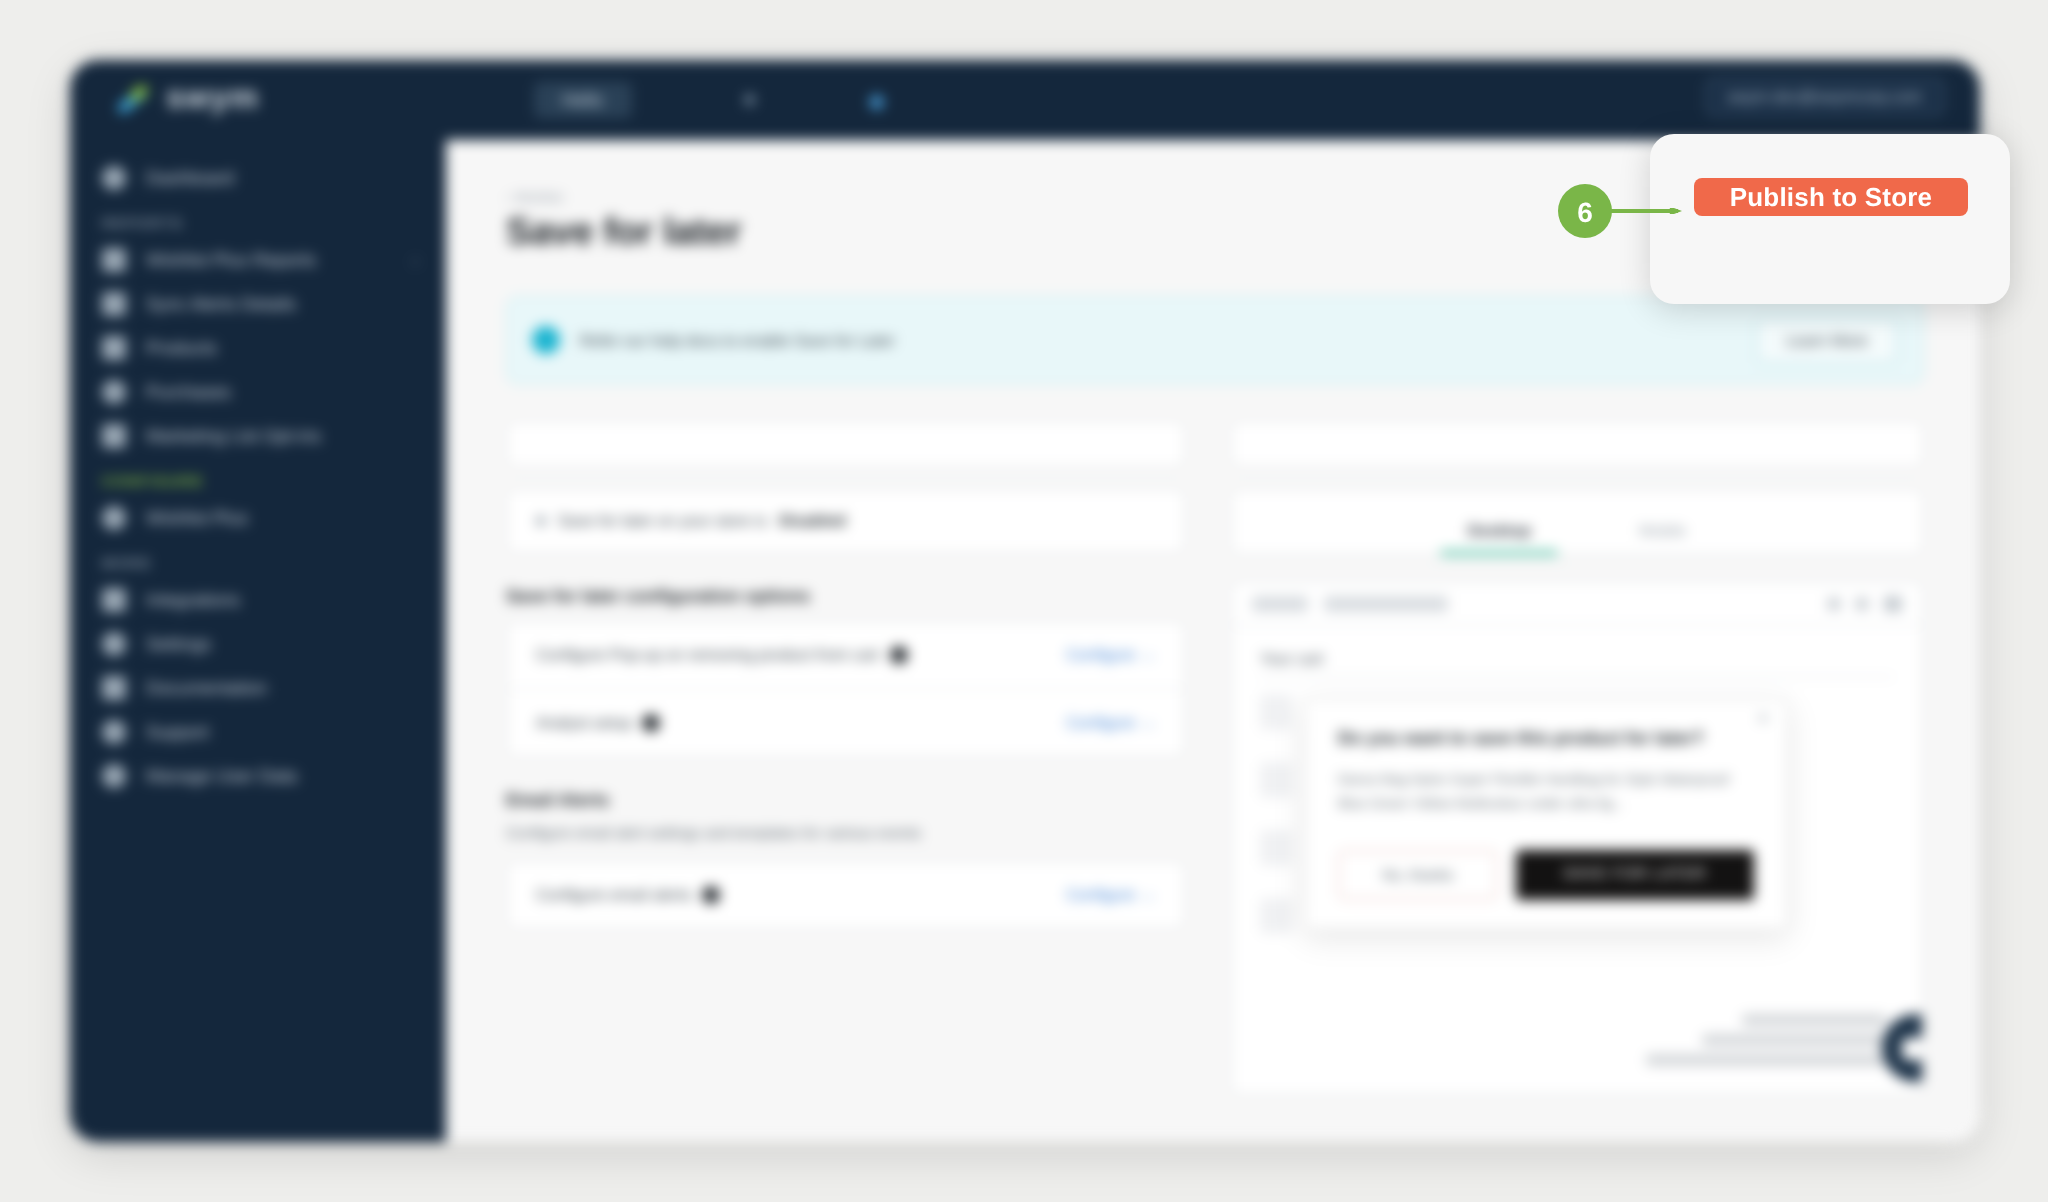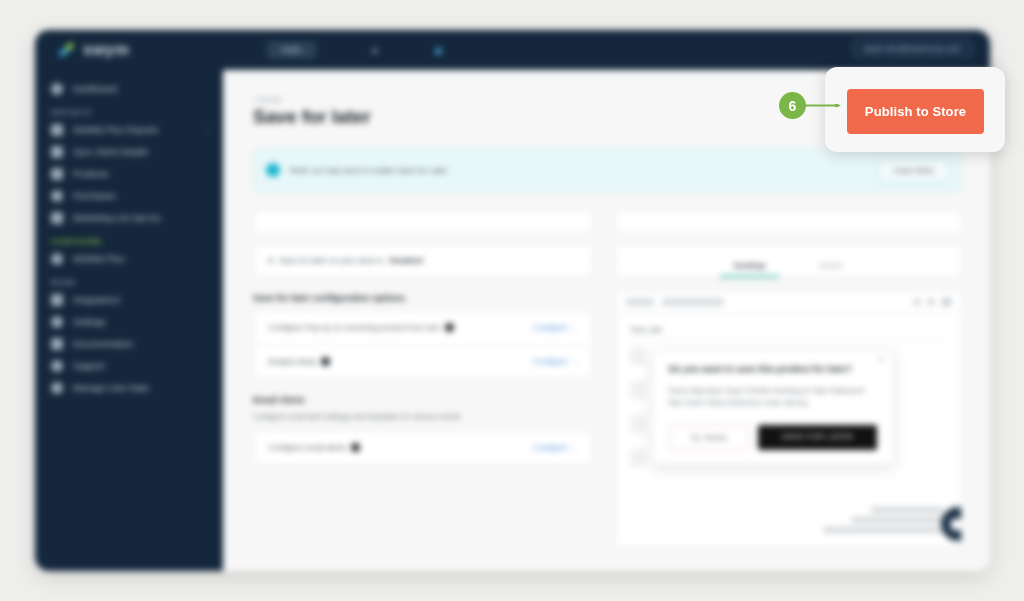--- a/index.html
+++ b/index.html
@@ -204,21 +204,21 @@
 
   
   #callout {
     position:absolute; left:825px; top:67px;
     width:180px; height:85px;
     background:#f7f7f7; border-radius:12px;
     box-shadow:0 3px 16px rgba(0,0,0,.16);
   }
   #publish-btn {
     position:absolute; left:22px; top:22px;
-    width:137px; height:45px;
+    width:137px; height:19px;
     background:#f0694a; color:#ffffff;
     border:none; border-radius:4px;
     font-family:"Liberation Sans", sans-serif;
     font-size:13px; font-weight:600; letter-spacing:.1px;
     cursor:pointer;
   }
   #step-badge {
     position:absolute; left:779px; top:92px;
     width:27px; height:27px; border-radius:50%;
     background:#7ab648; color:#ffffff;

